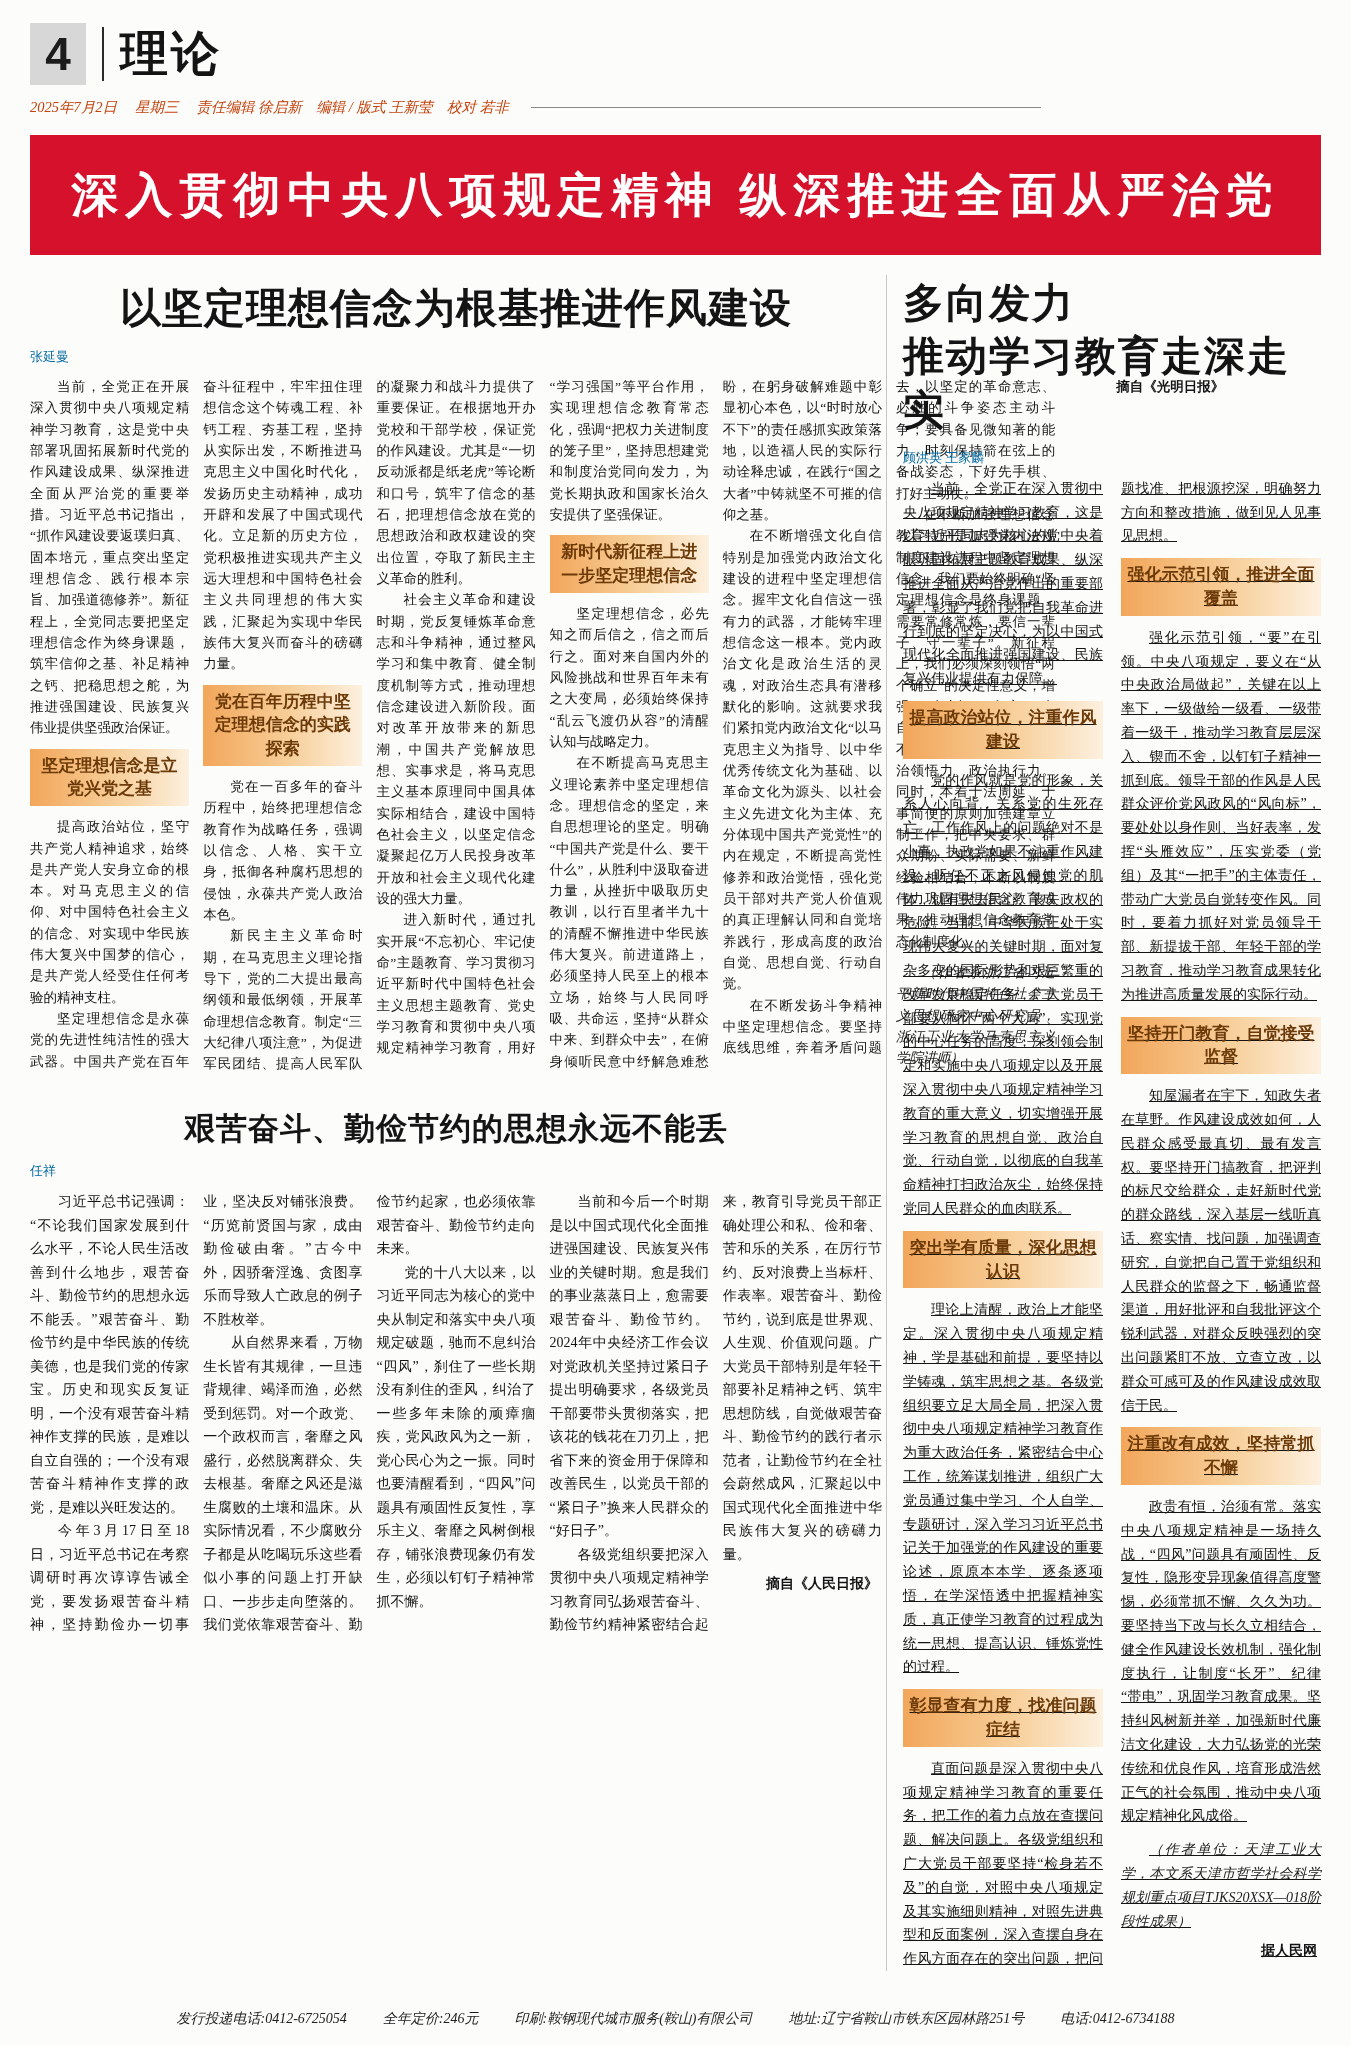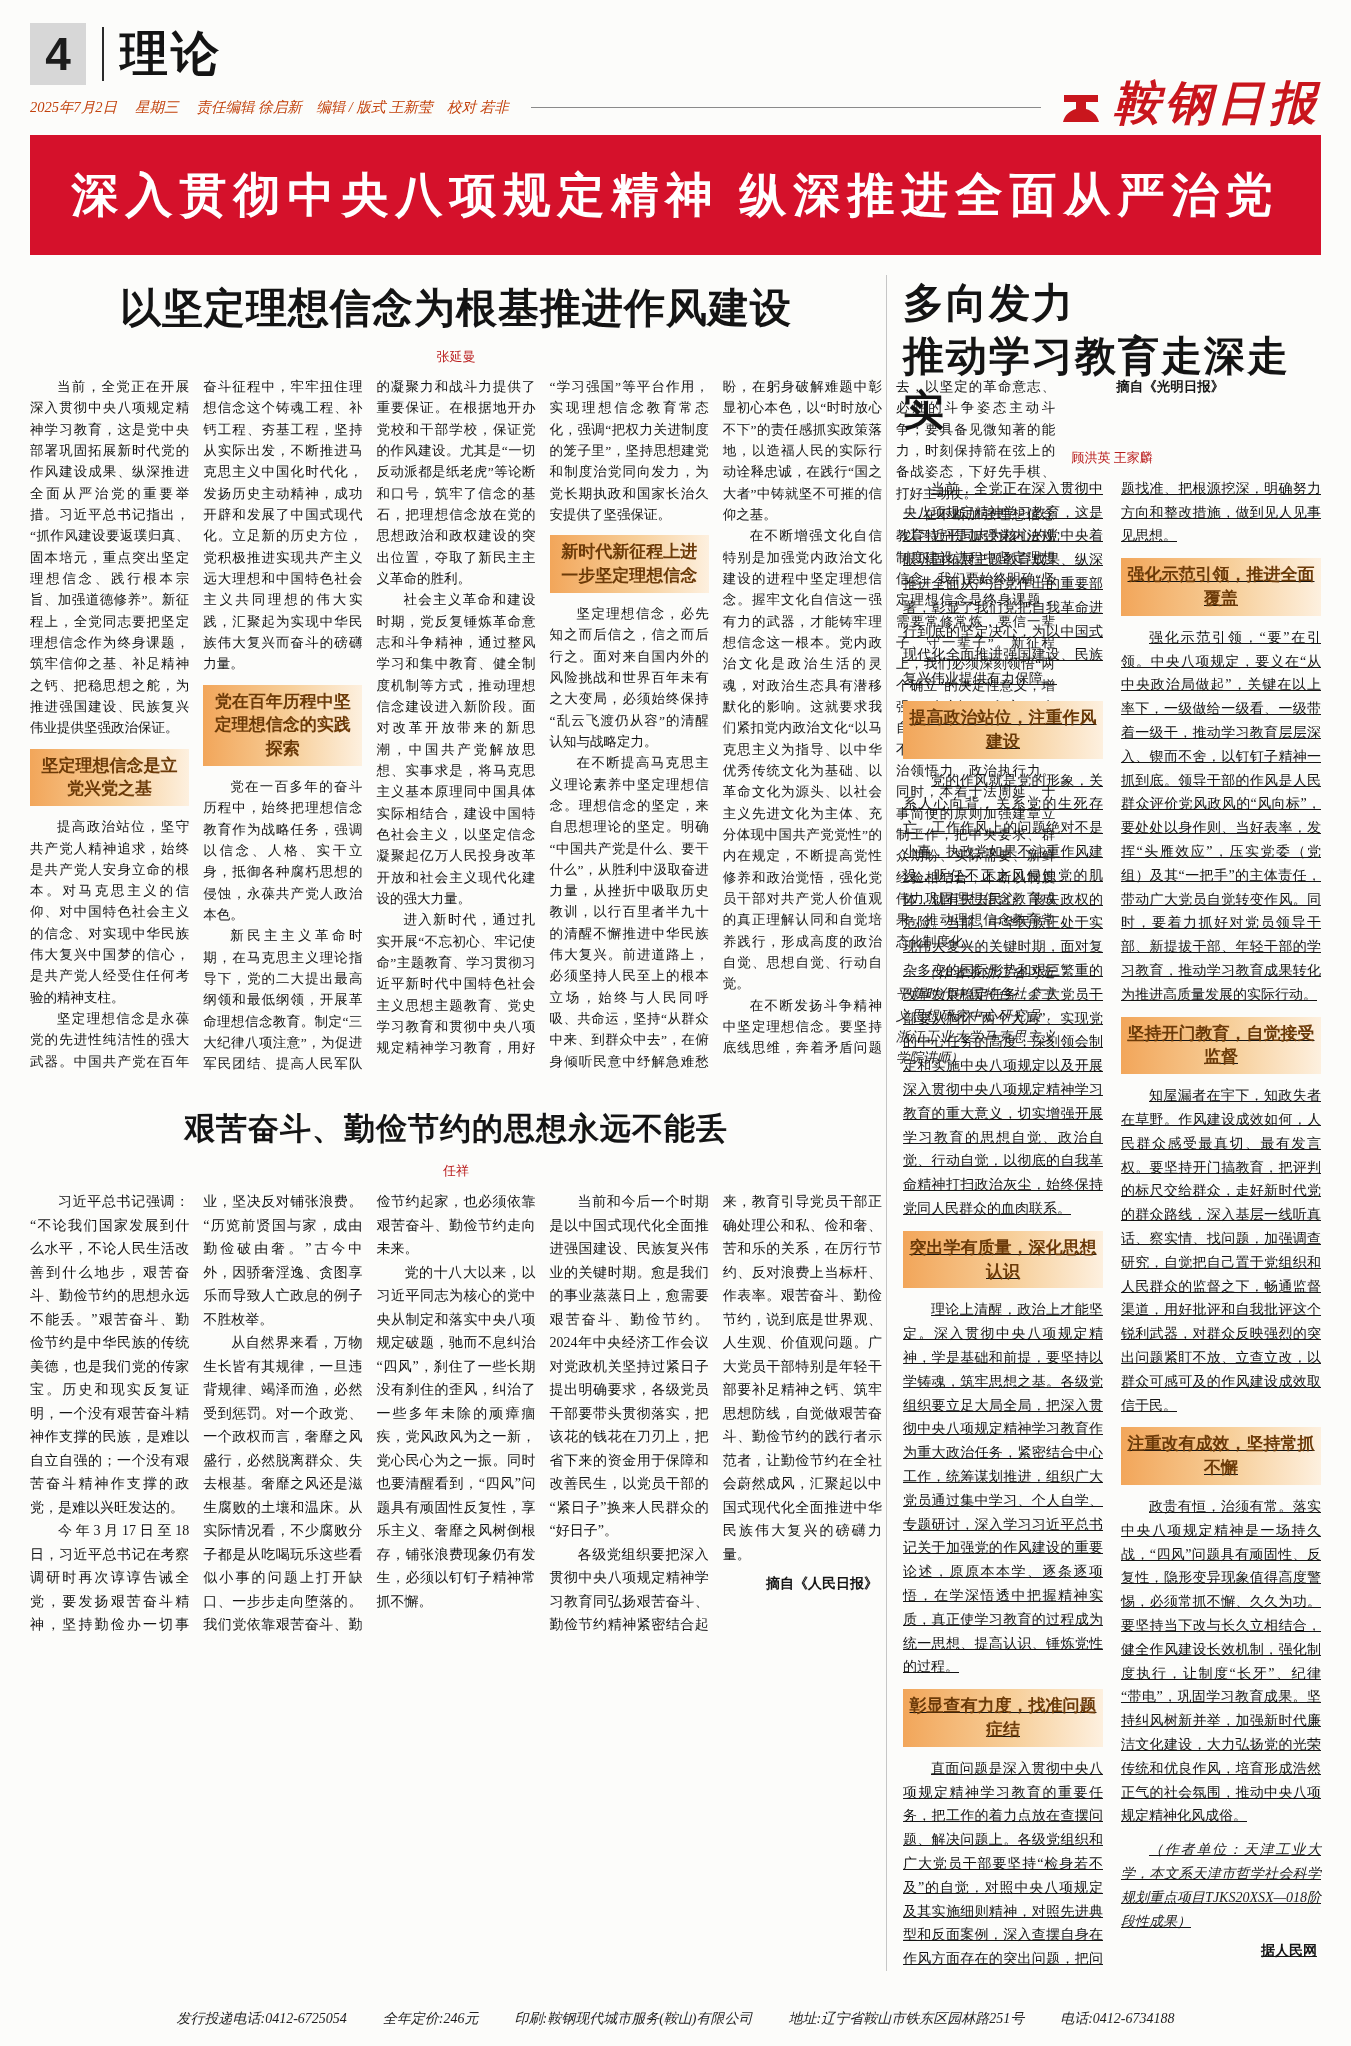--- a/index.html
+++ b/index.html
@@ -46,21 +46,21 @@
 
   
   .main{display:flex;margin-top:20px;align-items:stretch;}
   .left{width:852px;flex:none;}
   .right{flex:1;border-left:1px solid #c6c6c6;margin-left:4px;padding-left:16px;}
 
   .art1-title{
     text-align:center;font-family:"Liberation Sans","DejaVu Sans",sans-serif;
     font-weight:bold;font-size:41px;letter-spacing:1px;margin-top:6px;
   }
-  .byline{text-align:center;font-size:13px;color:#b91c1c;margin:12px 0 10px;}
+  .byline{font-size:13px;color:#0369a1;margin:12px 0 10px;}
 
   .colbody{
     column-gap:14px;text-align:justify;column-fill:balance;
   }
   .body5{column-count:5;height:702px;font-size:13.5px;line-height:1.58;}
   .body5.b3{height:596px;font-size:14px;line-height:1.68;}
   .body2{column-count:2;column-gap:18px;font-size:14px;line-height:1.7;min-height:1380px;text-decoration:underline;}
 
   p.para{margin:0;text-indent:2em;}
   h3.subhead{
@@ -100,26 +100,20 @@
       <div class="pagenum">4</div>
       <div class="sep-v"></div>
       <div class="section">理论</div>
     </div>
     <div class="dateline">
       <span>2025年7月2日</span>
       <span>星期三</span>
       <span>责任编辑 徐启新　编辑 / 版式 王新莹　校对 若非</span>
       <div class="rule"></div>
       <span style="width:250px;"></span>
-    </div>
-    <div class="masthead">
-      <svg class="logo-glyph" viewBox="0 0 44 40">
-        <path d="M5 8 h34 v7 H27 v7 c7 2 11 6 13 13 H4 c2-7 6-11 13-13 v-7 H5 z" fill="#c9161d"></path>
-      </svg>
-      <span class="logo-text">鞍钢日报</span>
     </div>
   </div>
 
   <div class="banner">深入贯彻中央八项规定精神  纵深推进全面从严治党</div>
 
   <div class="main">
 
     <div class="left">
 
       <div>

